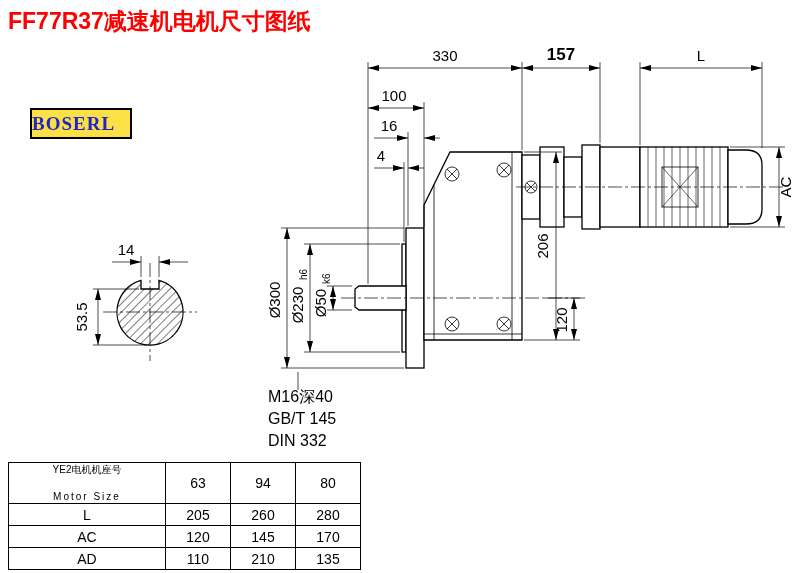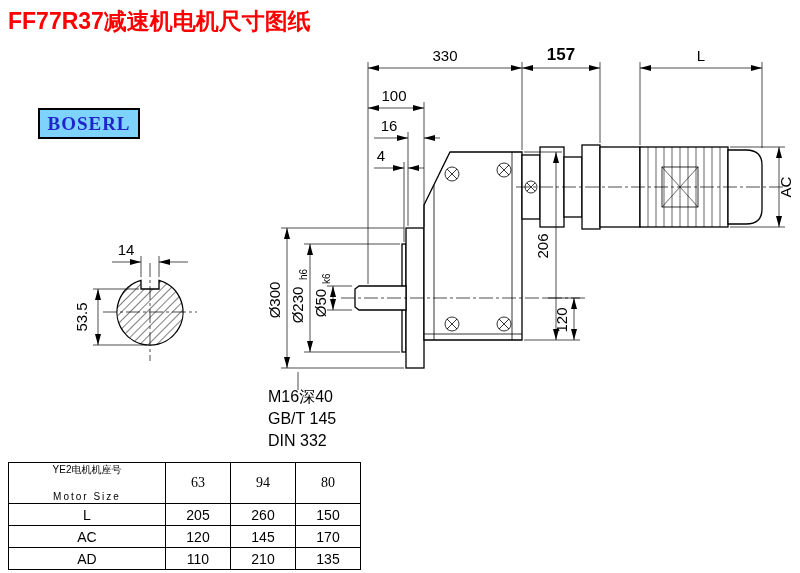--- a/index.html
+++ b/index.html
@@ -6,23 +6,23 @@
   .page {
     position:relative; width:800px; height:573px; background:#fff;
     font-family:"Liberation Sans", sans-serif; overflow:hidden; color:#000;
   }
   .title {
     position:absolute; left:8px; top:6px; margin:0;
     font-size:23px; font-weight:bold; color:#fe0000;
     font-family:"Liberation Sans", sans-serif; white-space:nowrap;
   }
   .logo {
-    position:absolute; left:38px; top:108px; width:98px; height:27px;
-    border:2px solid #000; display:flex; align-items:center; justify-content:center;
-    background:#7dd3fc;
+    position:absolute; left:30px; top:108px; width:98px; height:27px;
+    border:2px solid #000; display:flex; align-items:center; 
+    background:#fde047;
   }
   .logo span {
     font-family:"Liberation Serif", serif; font-size:19px; font-weight:bold;
     color:#2025c8; letter-spacing:1px;
   }
   svg.drawing { position:absolute; left:0; top:0; }
   
   .part { fill:#fff; stroke:#000; stroke-width:1.3; }
   .det  { fill:none; stroke:#000; stroke-width:0.8; }
   .fin  { stroke:#000; stroke-width:0.6; }
@@ -33,21 +33,21 @@
   .dtxt-b { font:bold 17px "Liberation Sans", sans-serif; fill:#000; }
   .dtxt-xs{ font:10px "Liberation Sans", sans-serif; fill:#000; }
   .note   { font:16px "Liberation Sans", sans-serif; fill:#000; }
   
   .spec {
     position:absolute; left:8px; top:462px; border-collapse:collapse;
     font-size:14px; background:#fff;
   }
   .spec td { border:1px solid #000; text-align:center; padding:0 4px; height:21px; }
   .spec td.head-cell { width:148px; height:40px; font-size:10px; line-height:1.35; }
-  .spec td.size-col { width:56px;font-family:Liberation Serif, serif; }
+  .spec td.size-col { width:56px; }
   .head-en { letter-spacing:2px;margin-top:13px; }
 </style>
 </head>
 <body>
 
 <div class="page">
 
   <h1 class="title">FF77R37减速机电机尺寸图纸</h1>
 
   <div class="logo">
@@ -215,21 +215,21 @@
           <div class="head-en">Motor Size</div>
         </td>
         <td class="size-col">63</td>
         <td class="size-col">94</td>
         <td class="size-col">80</td>
       </tr>
       <tr>
         <td>L</td>
         <td>205</td>
         <td>260</td>
-        <td>150</td>
+        <td>280</td>
       </tr>
       <tr>
         <td>AC</td>
         <td>120</td>
         <td>145</td>
         <td>170</td>
       </tr>
       <tr>
         <td>AD</td>
         <td>110</td>

